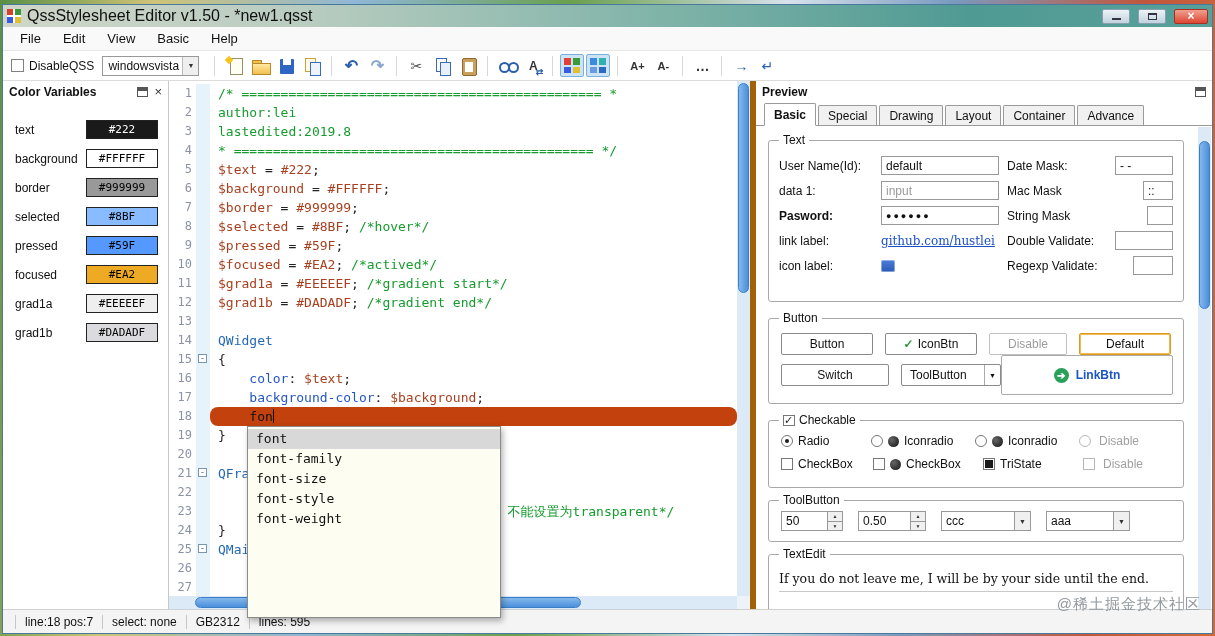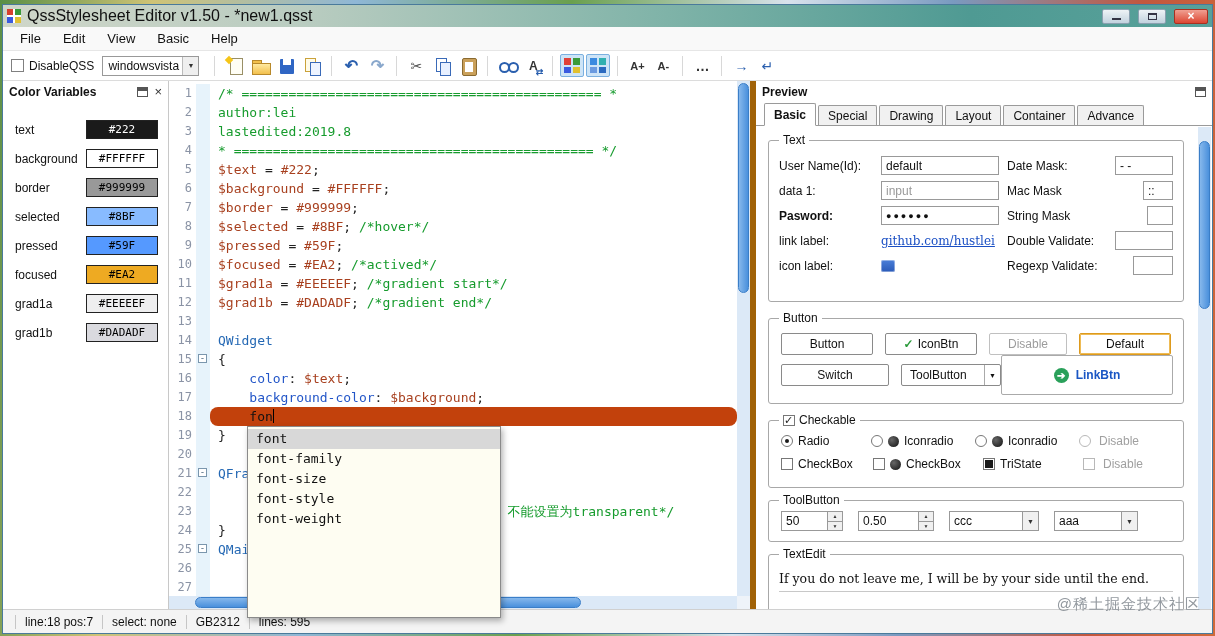--- a/index.html
+++ b/index.html
@@ -636,21 +636,21 @@
         <div class="group g-select">
           <span class="legend">ToolButton</span>
           <div class="sel-row" id="sel-row">
               <div class="spin" style="width: 62px;">
                 <span class="sel-val">50</span>
                 <span class="spin-btns">
                   <span class="spin-up">▲</span>
                   <span class="spin-down">▼</span>
                 </span>
               </div>
-              <div class="spin" style="width: 76px;">
+              <div class="spin" style="width: 68px;">
                 <span class="sel-val">0.50</span>
                 <span class="spin-btns">
                   <span class="spin-up">▲</span>
                   <span class="spin-down">▼</span>
                 </span>
               </div>
               <div class="combo" style="width: 90px;">
                 <span class="sel-val">ccc</span>
                 <span class="combo-arrow">▼</span>
               </div>

